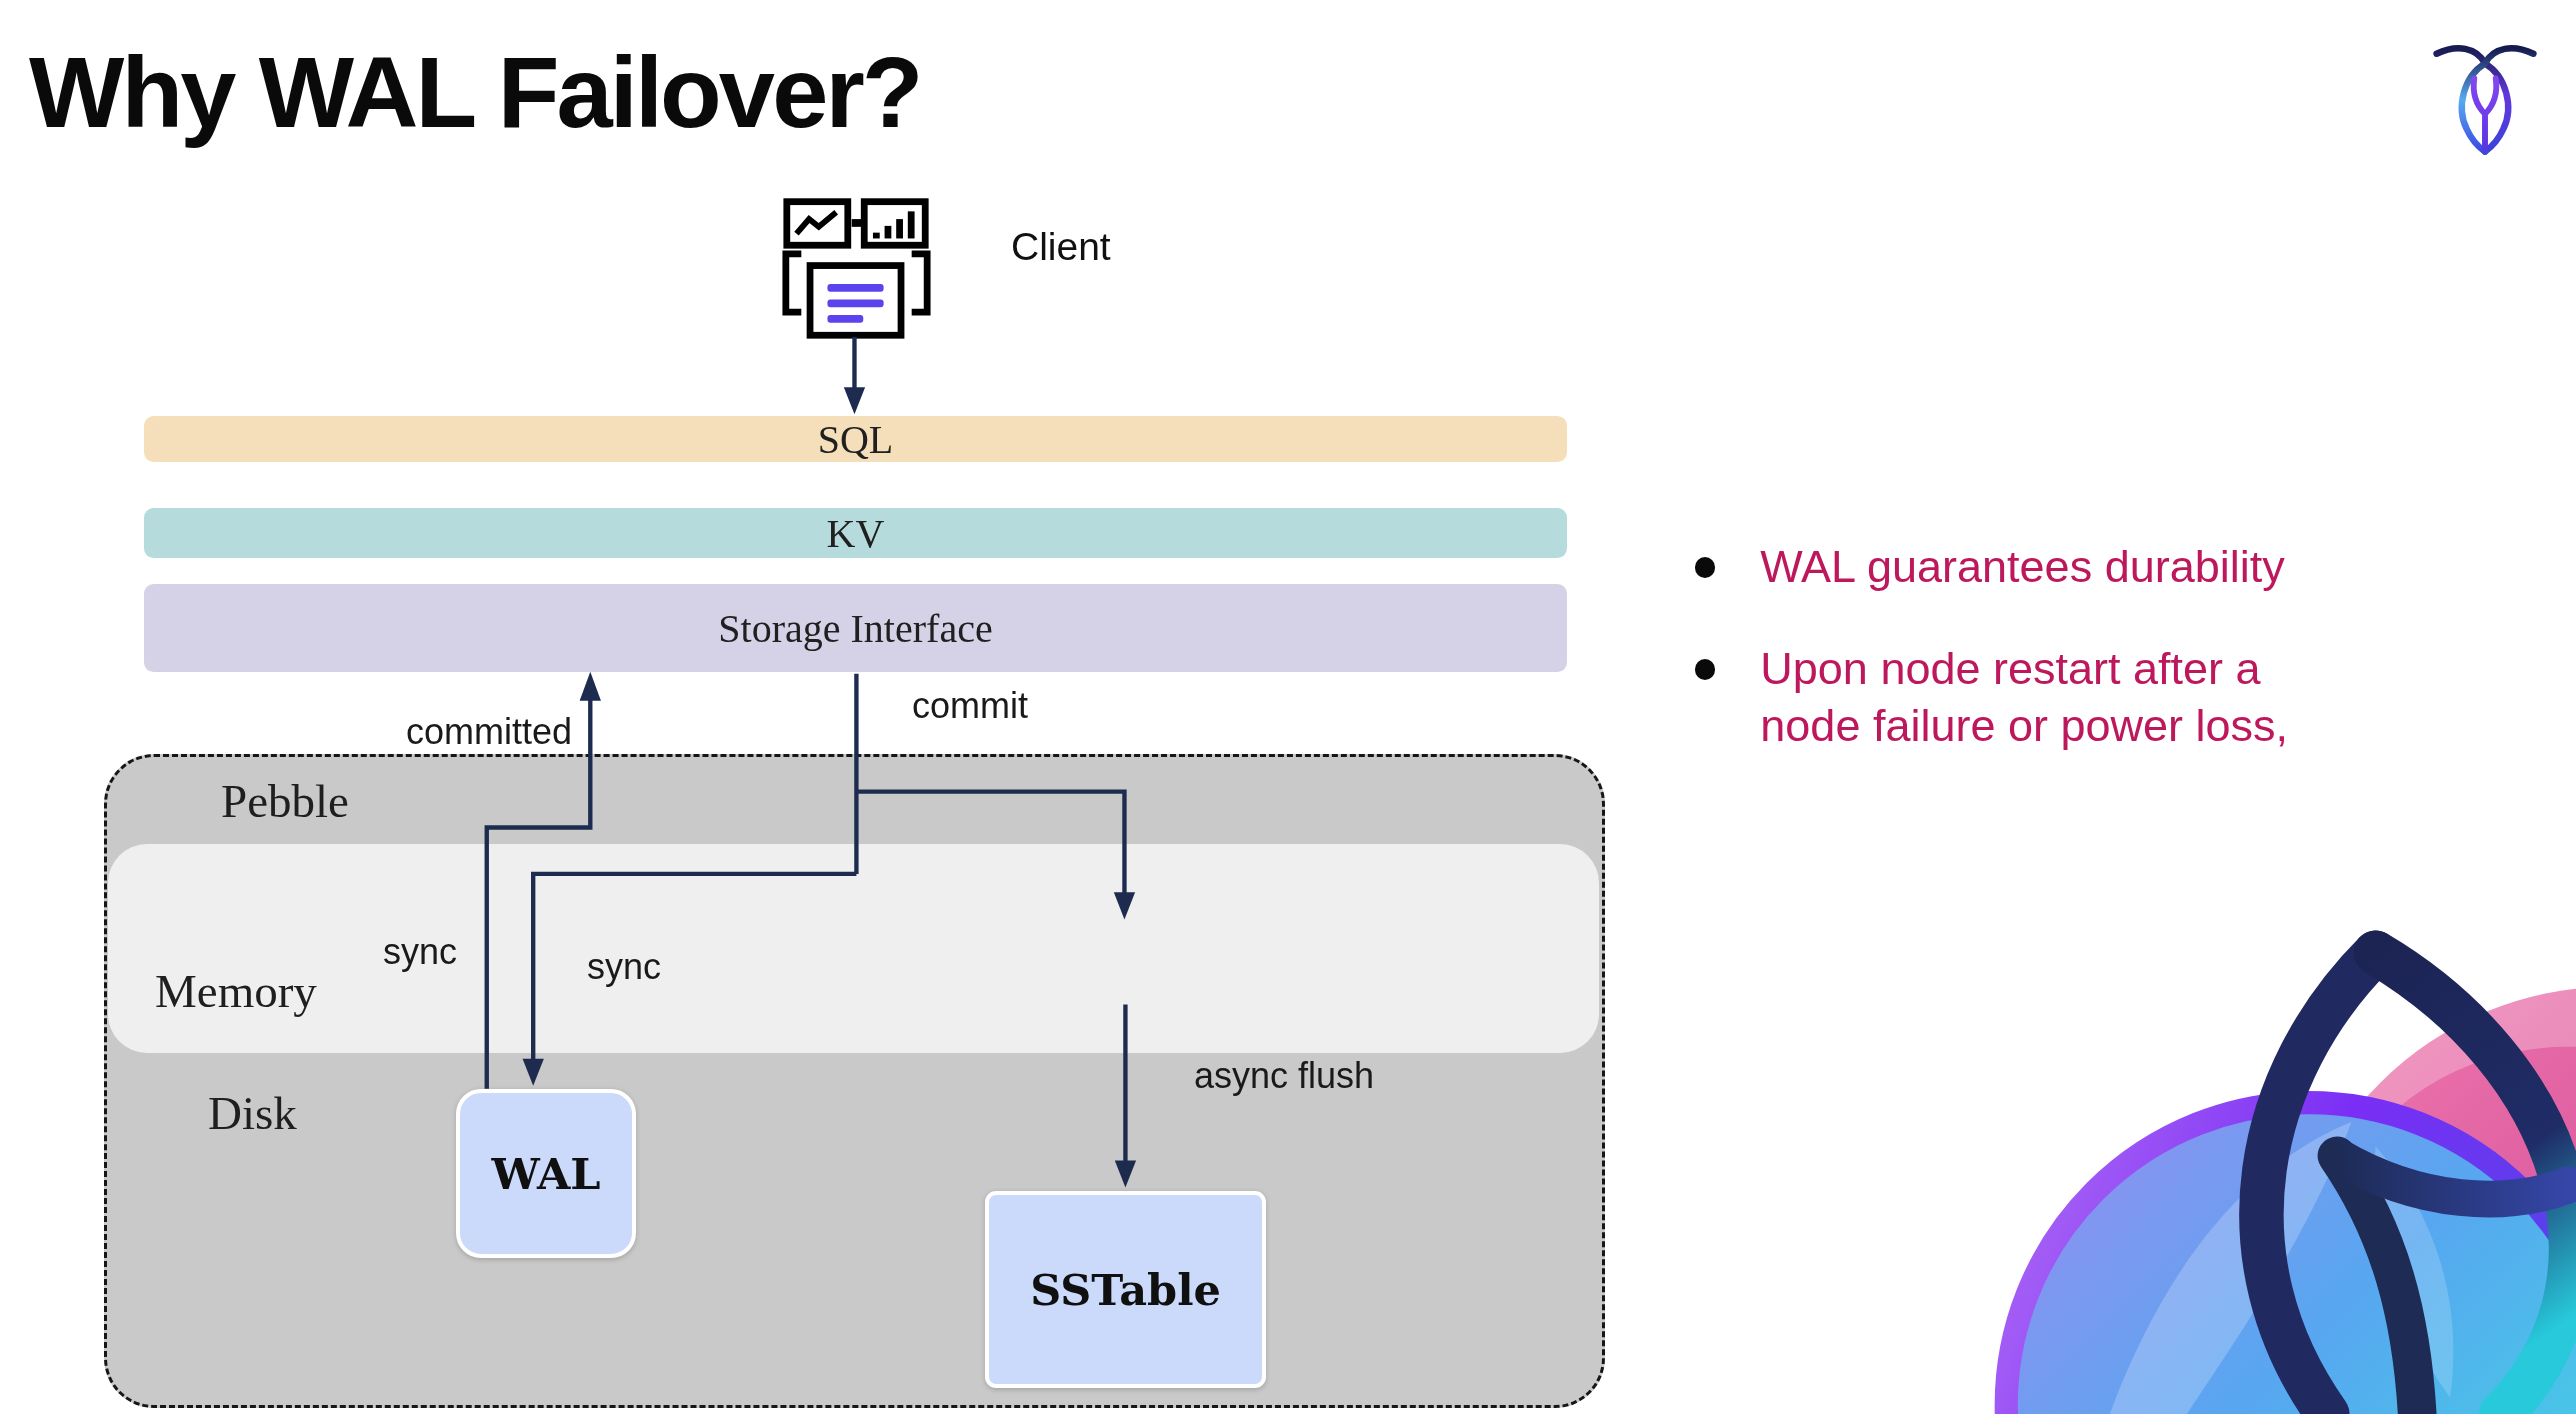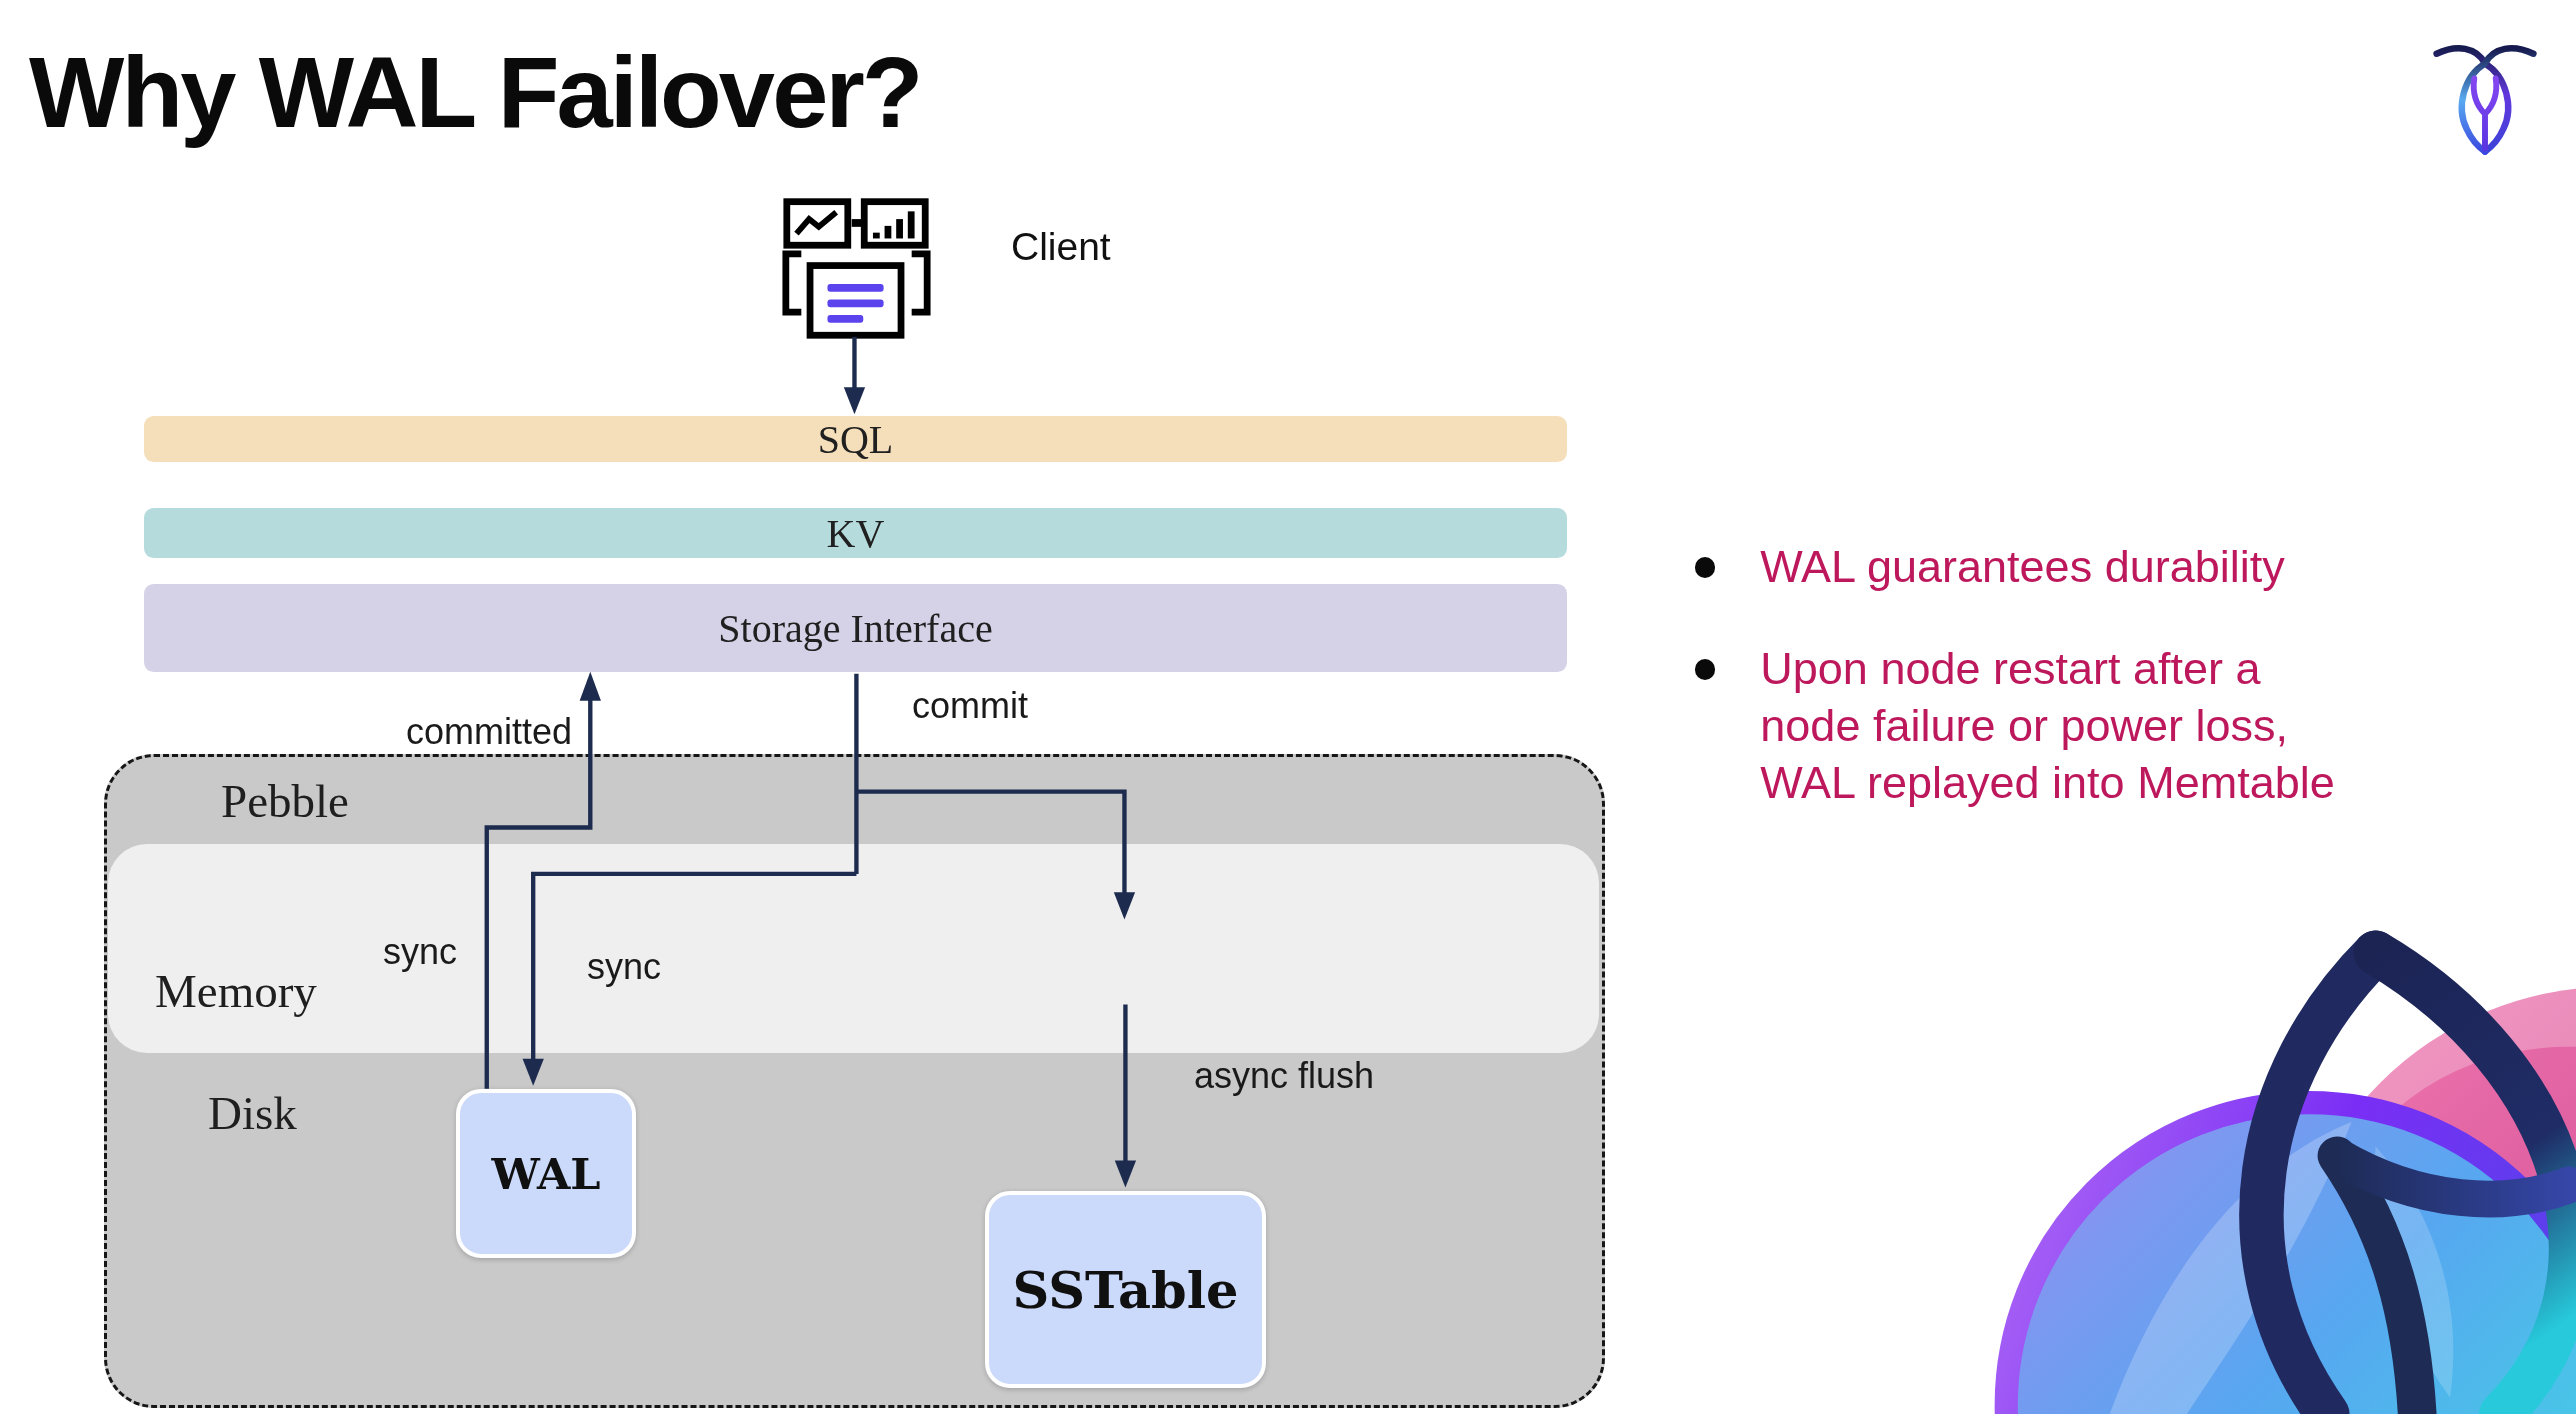--- a/index.html
+++ b/index.html
@@ -36,22 +36,22 @@
   #lbl-async{left:1194px;top:1055px;}
   #lbl-client{left:1011px;top:225px;font-size:39px;color:#111;}
 
   
   .node{background:#cbd9fb;display:flex;align-items:center;justify-content:center;
         font-family:"DejaVu Serif",serif;font-weight:bold;color:#101010;box-sizing:border-box;}
   #node-wal{left:448px;top:1089px;width:180px;height:169px;border:4.8px solid #ffffff;border-radius:25px;
             font-size:43px;box-shadow:0 1.9px 5.8px rgba(0,0,0,.18);margin-left:8px;}
   #node-memtable{left:985px;top:922px;width:281px;height:81px;border:2.9px solid #9aa1ab;border-radius:12.6px;
             font-size:43px;box-shadow:0 1.9px 4.8px rgba(0,0,0,.18);}
-  #node-sstable{left:985px;top:1191px;width:281px;height:197px;border:4.8px solid #ffffff;border-radius:25px;
-            font-size:51px;box-shadow:0 1.9px 5.8px rgba(0,0,0,.18);}
+  #node-sstable{left:985px;top:1191px;width:281px;height:197px;border:4.8px solid #ffffff;border-radius:11px;
+            font-size:43px;box-shadow:0 1.9px 5.8px rgba(0,0,0,.18);}
 
   
   #bullets{left:1695px;top:538px;width:852px;}
   .bullet{display:flex;margin-bottom:45px;}
   .bullet-dot{width:20.3px;height:20.3px;border-radius:50%;background:#0a0a0a;margin-top:19.4px;flex:0 0 20.3px;}
   .bullet-text{margin-left:45px;font-size:45px;line-height:57px;color:#be185d;}
 
   svg .ln{stroke:#1d2b4f;stroke-width:4.5;fill:none;}
   svg .ah{fill:#1d2b4f;stroke:none;}
 </style>
@@ -175,21 +175,20 @@
       <div class="bullet-dot"></div>
       <div class="bullet-text">
         <div>WAL guarantees durability</div>
       </div>
     </div>
     <div class="bullet">
       <div class="bullet-dot"></div>
       <div class="bullet-text">
         <div>Upon node restart after a</div>
         <div>node failure or power loss,</div>
-        <div>WAL replayed into Memtable</div>
       </div>
     </div>
   </div>
 
   <svg class="abs" style="left:1831px;top:916px" width="745" height="498" viewBox="1892 947 770 515">
     <defs>
       <linearGradient id="gPink" x1="0" y1="0" x2="1" y2="1">
         <stop offset="0" stop-color="#f07bb0"></stop>
           <stop offset="0.5" stop-color="#d9549b"></stop>
         <stop offset="1" stop-color="#b73f87"></stop>

